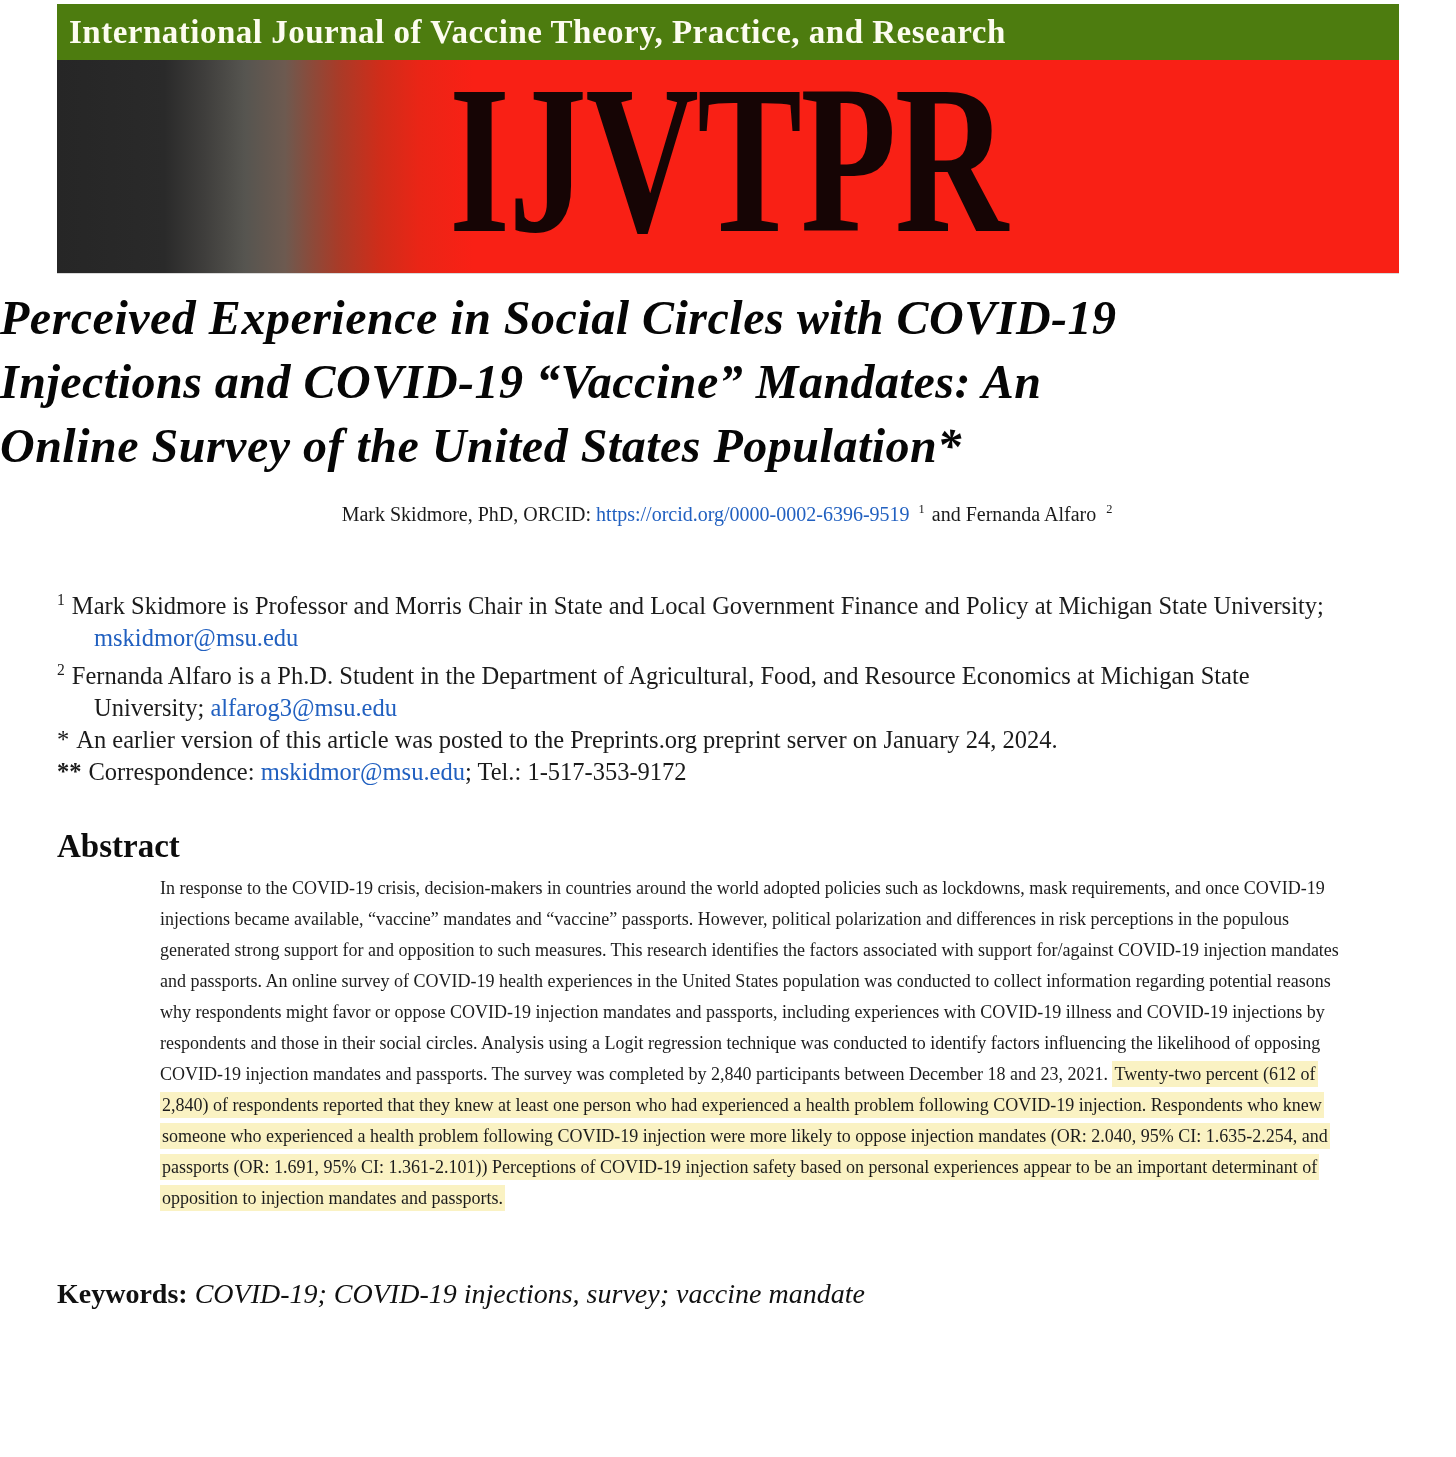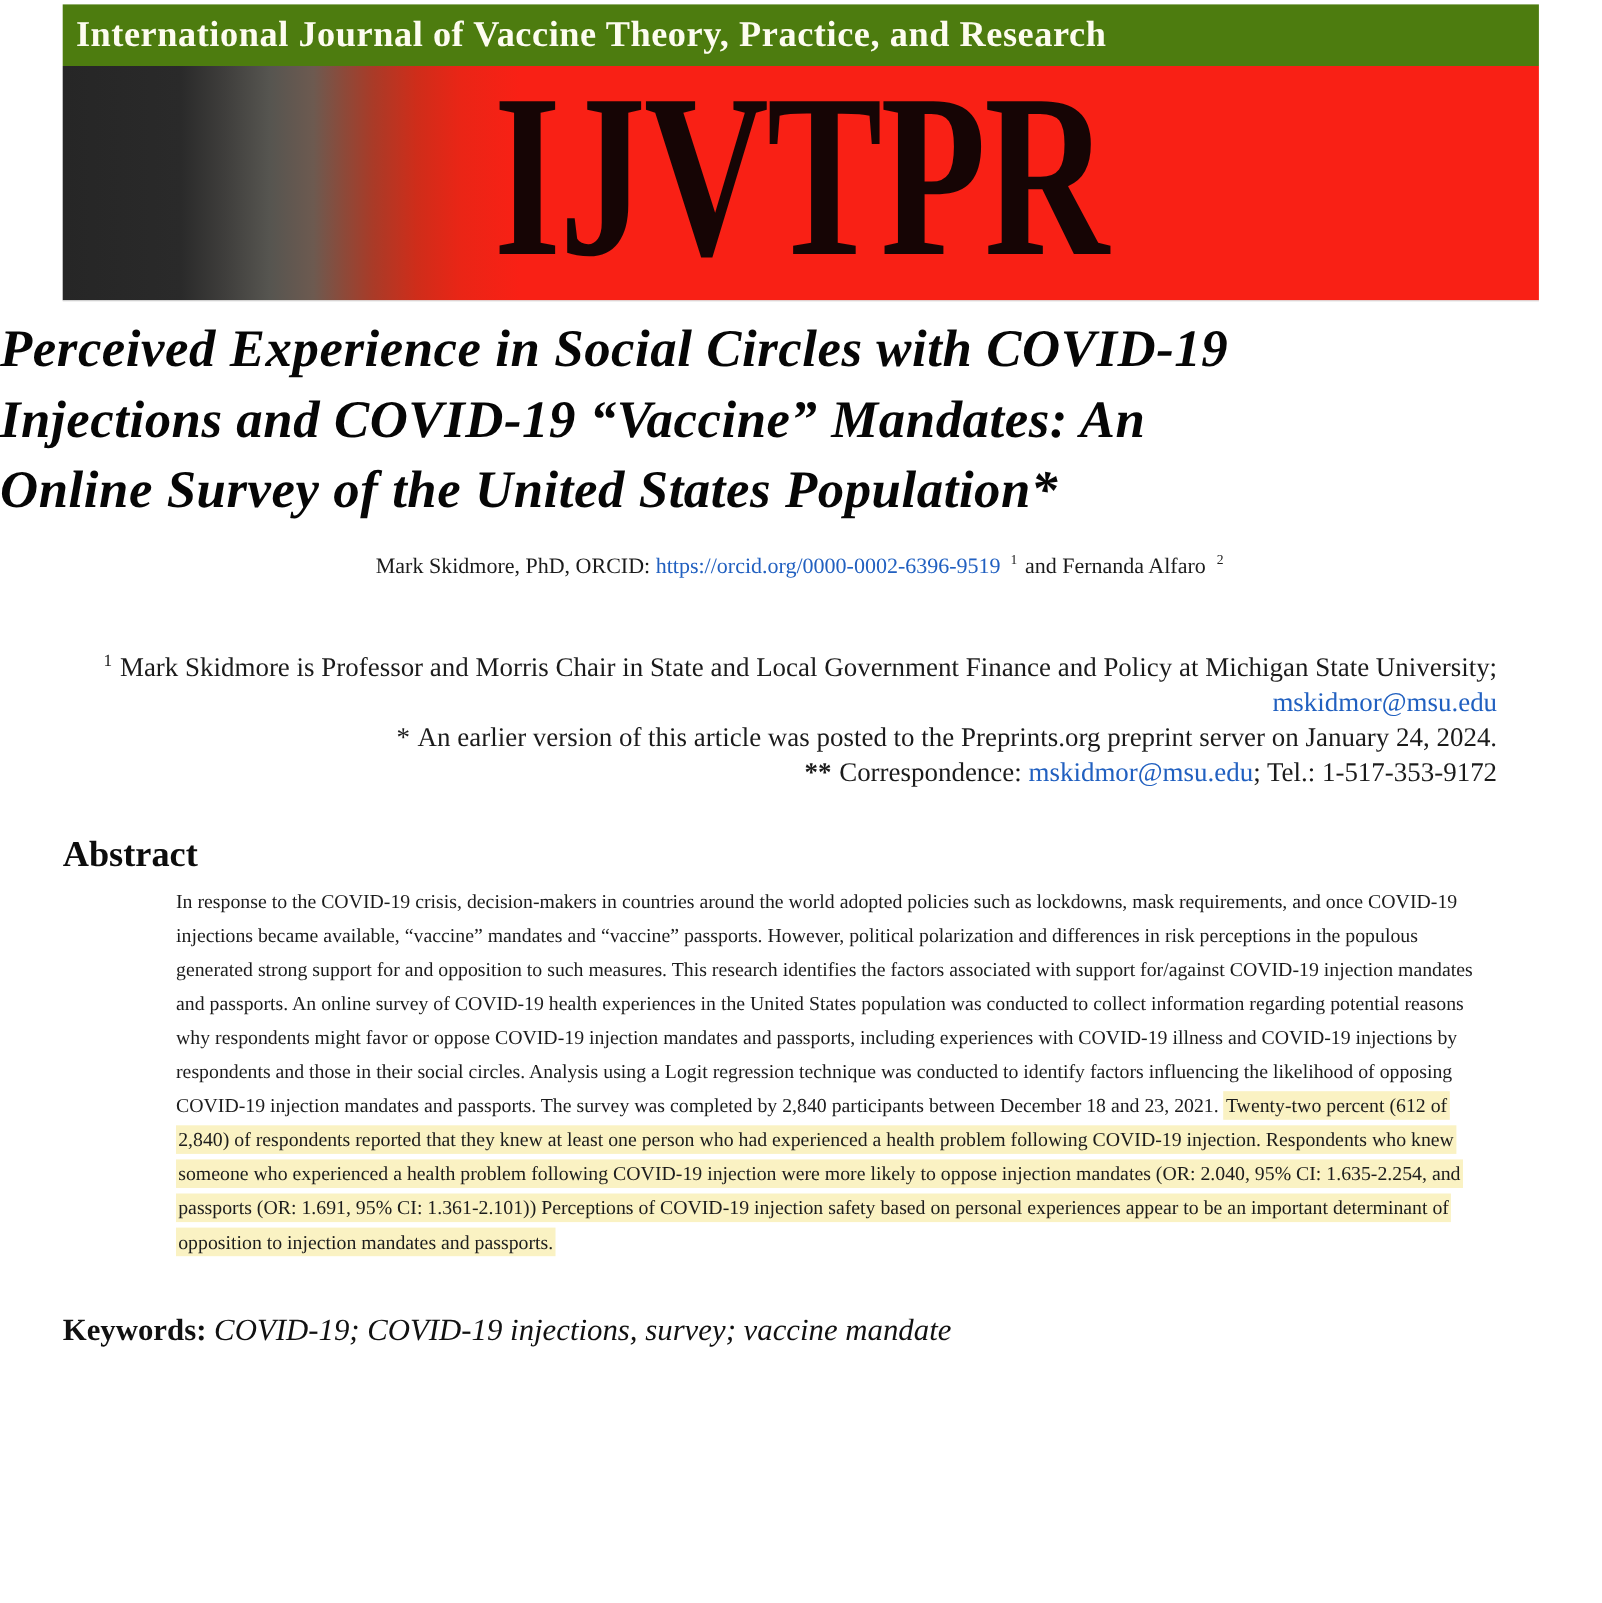--- a/index.html
+++ b/index.html
@@ -57,42 +57,42 @@
     margin-top:24px;text-align:center;font-size:20px;color:#1b1b1b;
   }
   .byline sup{font-size:62%;margin-left:9px;margin-right:2px;}
   .byline sup.second{margin-left:5px;}
   a.link{color:var(--link-blue);text-decoration:none;cursor:pointer;}
 
   
   .footnotes{
     margin:58px 95px 0 57px;font-size:24.5px;line-height:32px;color:#1b1b1b;
   }
-  .footnote{padding-left:37px;text-indent:-37px;text-align:right;}
+  .footnote{padding-left:37px;text-indent:-37px;}
   .footnote sup{font-size:64%;margin-right:7px;}
   .footnote .ast{margin-right:7px;}
   .footnote .ast.bold{font-weight:bold;}
 
   
   .abstract-heading{
     margin:40px 0 0 57px;font-size:33px;font-weight:bold;color:#0d0d0d;
   }
   .abstract-body{
     margin:8px 78px 0 160px;width:1190px;
     font-size:18px;line-height:31px;text-align:left;color:#1c1c1c;
   }
   mark.hl{
     background:var(--highlight-yellow);color:inherit;
     padding:3px 2px;
     -webkit-box-decoration-break:clone;box-decoration-break:clone;
   }
 
   
   .keywords{
-    margin:49px 0 0 57px;font-size:28px;color:#111;
+    margin:64px 0 0 57px;font-size:28px;color:#111;
   }
   .keywords .kw-label{font-weight:bold;}
   .keywords .kw-text{font-style:italic;}
 </style>
 </head>
 <body>
 
 <div class="page">
 
   <header class="banner">
@@ -112,20 +112,23 @@
 
   <div class="byline">
     <span>Mark Skidmore, PhD, ORCID: </span><a class="link">https://orcid.org/0000-0002-6396-9519</a><sup>1</sup><span> and Fernanda Alfaro </span><sup class="second">2</sup>
   </div>
 
   <section class="footnotes">
     <div class="footnote">
       <sup>1</sup><span>Mark Skidmore is Professor and Morris Chair in State and Local Government Finance and Policy at Michigan State University; </span><a class="link">mskidmor@msu.edu</a>
     </div>
     <div class="footnote">
+      <sup>2</sup><span>Fernanda Alfaro is a Ph.D. Student in the Department of Agricultural, Food, and Resource Economics at Michigan State University; </span><a class="link">alfarog3@msu.edu</a>
+    </div>
+    <div class="footnote">
       <span class="ast">*</span><span>An earlier version of this article was posted to the Preprints.org preprint server on January 24, 2024.</span>
     </div>
     <div class="footnote">
       <span class="ast bold">**</span><span>Correspondence: </span><a class="link">mskidmor@msu.edu</a><span>; Tel.: 1-517-353-9172</span>
     </div>
   </section>
 
   <h2 class="abstract-heading">Abstract</h2>
 
   <p class="abstract-body">

